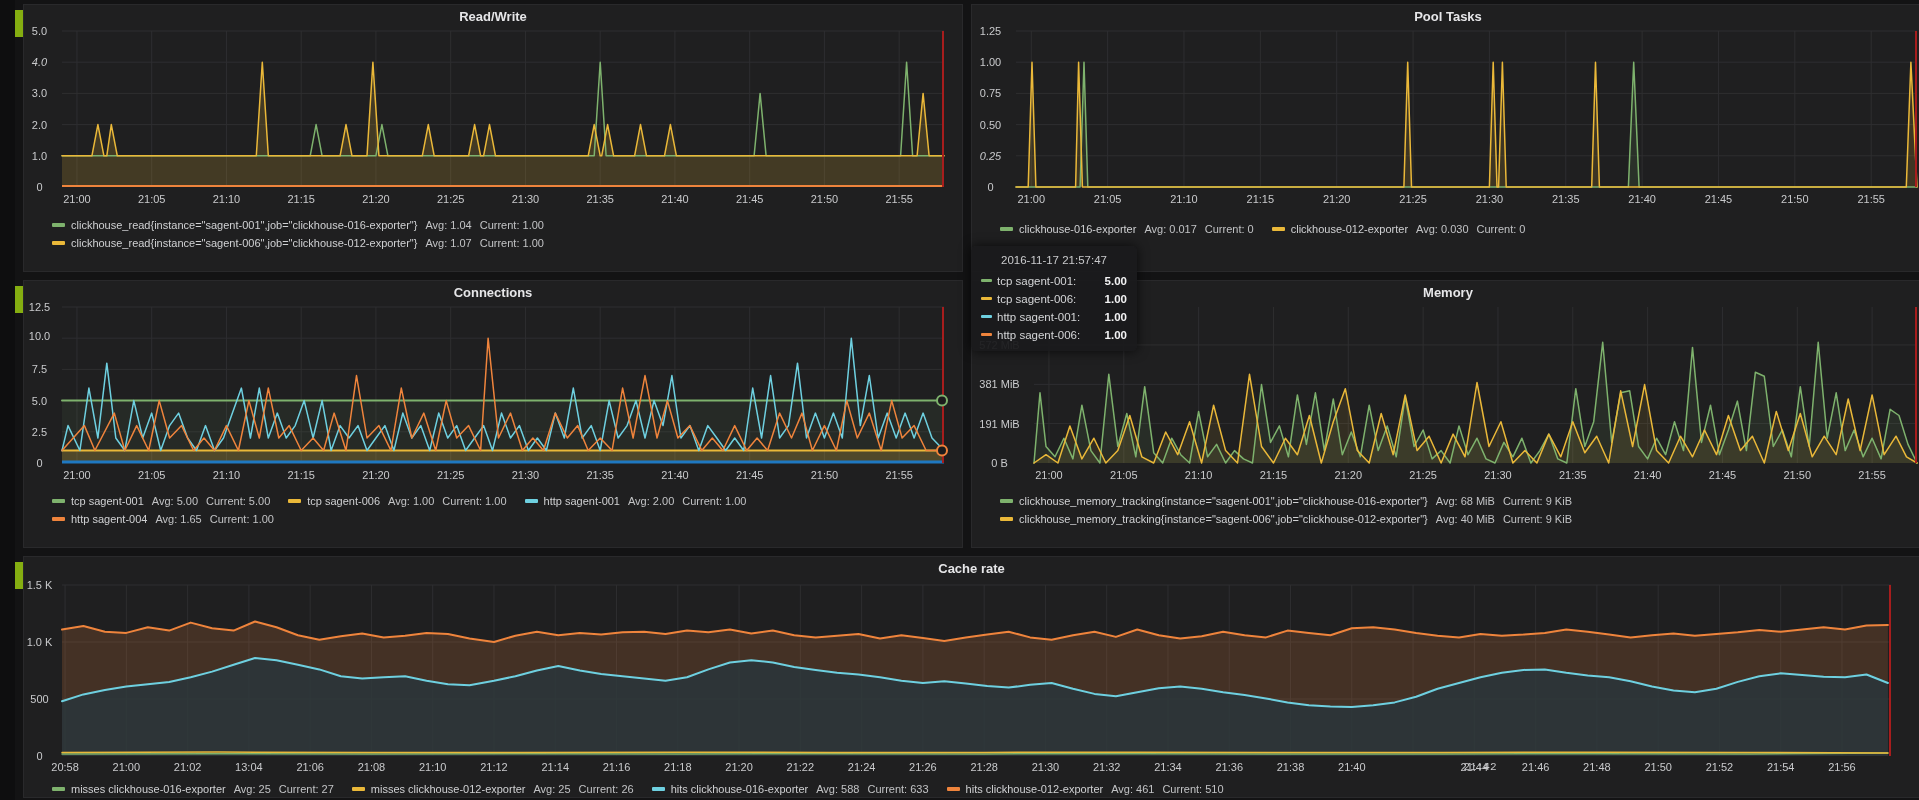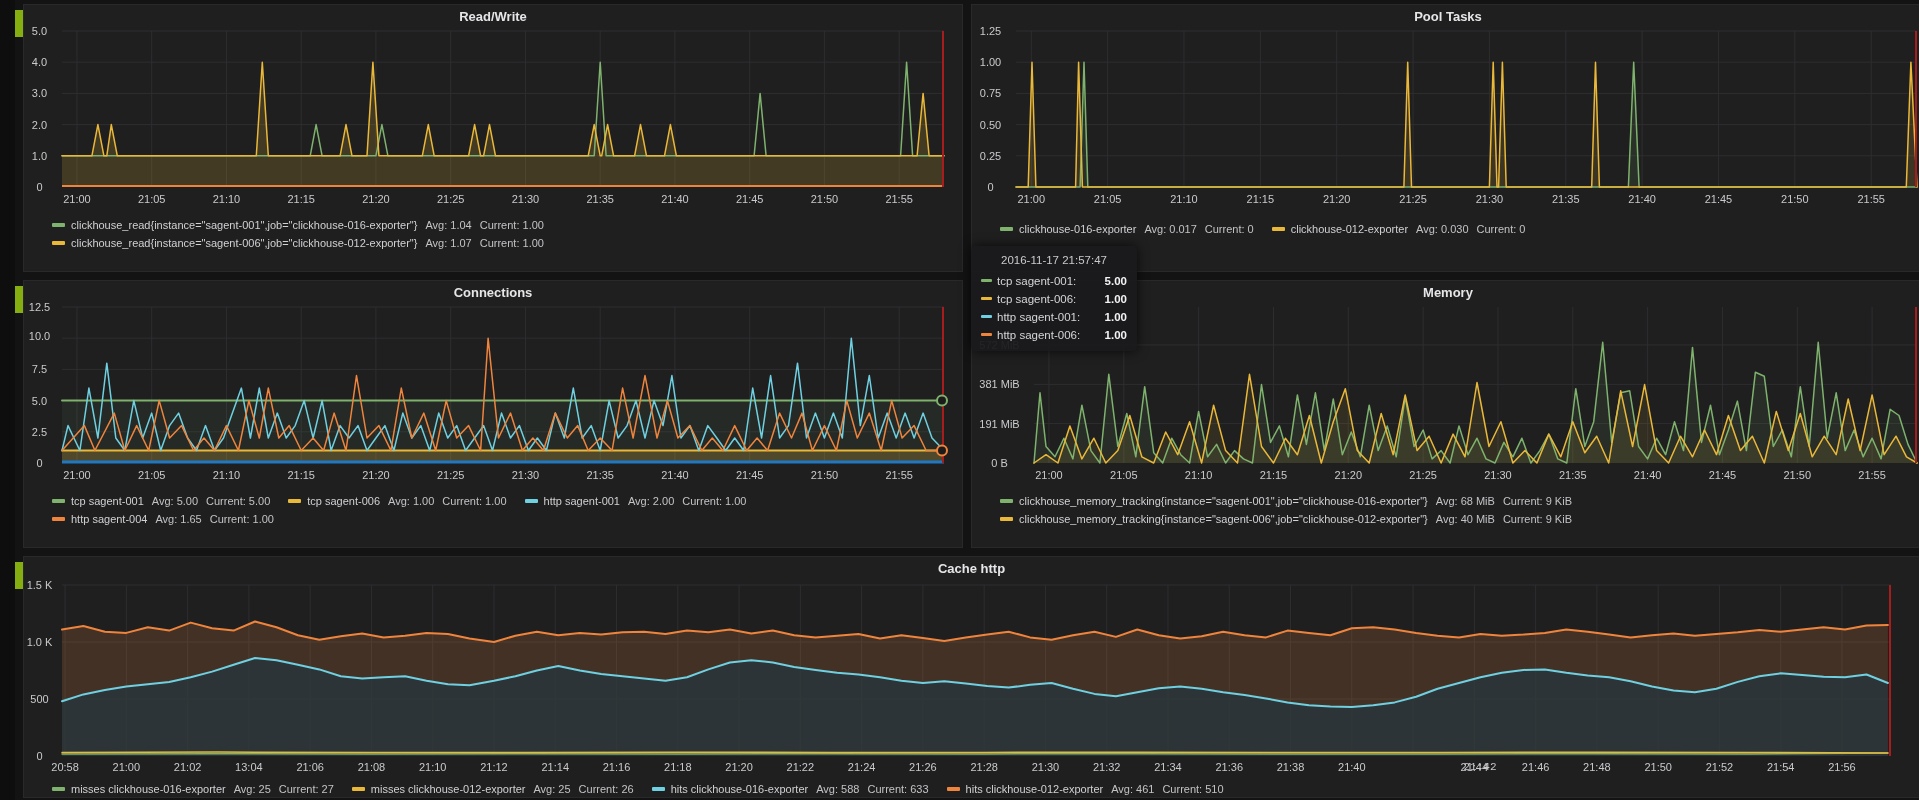--- a/index.html
+++ b/index.html
@@ -61,21 +61,21 @@
             <polyline points="0.0,124.8 248.2,124.8 254.1,93.6 260.1,124.8 313.9,124.8 319.9,93.6 325.9,124.8 532.2,124.8 538.2,31.2 544.1,124.8 692.1,124.8 698.1,62.4 704.1,124.8 838.6,124.8 844.6,31.2 850.6,124.8 882.0,124.8" fill="none" stroke="#7eb26d" stroke-width="1.5" stroke-linejoin="round" stroke-linecap="round"></polyline>
             <polyline points="0.0,124.8 29.9,124.8 35.9,93.6 41.9,124.8 44.8,124.8 49.3,93.6 55.3,124.8 194.3,124.8 200.3,31.2 206.3,124.8 278.1,124.8 284.0,93.6 290.0,124.8 305.0,124.8 310.9,31.2 316.9,124.8 360.3,124.8 366.3,93.6 372.2,124.8 406.6,124.8 412.6,93.6 418.6,124.8 421.6,124.8 427.5,93.6 433.5,124.8 526.2,124.8 532.2,93.6 538.2,124.8 539.7,124.8 545.6,93.6 551.6,124.8 572.6,124.8 578.5,93.6 584.5,124.8 602.5,124.8 608.4,93.6 614.4,124.8 855.1,124.8 861.1,62.4 867.1,124.8 882.0,124.8" fill="none" stroke="#eab839" stroke-width="1.5" stroke-linejoin="round" stroke-linecap="round"></polyline>
             <line x1="0" y1="155" x2="882" y2="155" stroke="#ef843c" stroke-width="2"></line>
             <line x1="881" y1="0" x2="881" y2="156" stroke="#a71d1d" stroke-width="2"></line>
           </svg>
         </div>
         <div class="ytick" style="left: 0px; width: 31px; top: 176px;">0</div>
         <div class="ytick" style="left: 0px; width: 31px; top: 144.8px;">1.0</div>
         <div class="ytick" style="left: 0px; width: 31px; top: 113.6px;">2.0</div>
         <div class="ytick" style="left: 0px; width: 31px; top: 82.4px;">3.0</div>
-        <div class="ytick" style="left: 0px; width: 31px; top: 51.2px;">4.0</div>
+        <div class="ytick" style="left: 0px; width: 31px; top: 51.2px; font-style: italic;">4.0</div>
         <div class="ytick" style="left: 0px; width: 31px; top: 20px;">5.0</div>
         <div class="xtick" style="left: 20.9492px; top: 188px;">21:00</div>
         <div class="xtick" style="left: 95.6949px; top: 188px;">21:05</div>
         <div class="xtick" style="left: 170.441px; top: 188px;">21:10</div>
         <div class="xtick" style="left: 245.186px; top: 188px;">21:15</div>
         <div class="xtick" style="left: 319.932px; top: 188px;">21:20</div>
         <div class="xtick" style="left: 394.678px; top: 188px;">21:25</div>
         <div class="xtick" style="left: 469.424px; top: 188px;">21:30</div>
         <div class="xtick" style="left: 544.169px; top: 188px;">21:35</div>
         <div class="xtick" style="left: 618.915px; top: 188px;">21:40</div>
@@ -126,21 +126,21 @@
             <line x1="0" y1="31.19999999999999" x2="901" y2="31.19999999999999" stroke="#2e2e30" stroke-width="1"></line>
             <line x1="0" y1="0" x2="901" y2="0" stroke="#2e2e30" stroke-width="1"></line>
             <path d="M0 156 L0 156 L64.13898305084746 156 L67.95677966101695 31.19999999999999 L71.77457627118645 156 L612.3745762711865 156 L617.7194915254238 31.19999999999999 L623.064406779661 156 L901 156 L901 156 Z" fill="rgba(126,178,109,0.12)" stroke="none"></path>
             <path d="M0 156 L0 156 L12.216949152542375 156 L16.034745762711864 31.19999999999999 L19.852542372881356 156 L59.557627118644064 156 L62.61186440677966 31.19999999999999 L66.42966101694914 156 L387.88813559322034 156 L391.7059322033898 31.19999999999999 L395.5237288135593 156 L473.40677966101697 156 L477.2245762711865 31.19999999999999 L481.04237288135596 156 L482.5694915254237 156 L486.3872881355932 31.19999999999999 L490.2050847457627 156 L575.7237288135593 156 L579.5415254237288 31.19999999999999 L583.3593220338984 156 L890.3101694915254 156 L894.8915254237288 31.19999999999999 L901 156 L901 156 Z" fill="rgba(234,184,57,0.15)" stroke="none"></path>
             <polyline points="0.0,156.0 64.1,156.0 68.0,31.2 71.8,156.0 612.4,156.0 617.7,31.2 623.1,156.0 901.0,156.0" fill="none" stroke="#7eb26d" stroke-width="1.5" stroke-linejoin="round" stroke-linecap="round"></polyline>
             <polyline points="0.0,156.0 12.2,156.0 16.0,31.2 19.9,156.0 59.6,156.0 62.6,31.2 66.4,156.0 387.9,156.0 391.7,31.2 395.5,156.0 473.4,156.0 477.2,31.2 481.0,156.0 482.6,156.0 486.4,31.2 490.2,156.0 575.7,156.0 579.5,31.2 583.4,156.0 890.3,156.0 894.9,31.2 901.0,156.0" fill="none" stroke="#eab839" stroke-width="1.5" stroke-linejoin="round" stroke-linecap="round"></polyline>
             <line x1="900" y1="0" x2="900" y2="156" stroke="#a71d1d" stroke-width="2"></line>
           </svg>
         </div>
         <div class="ytick" style="left: 0px; width: 37px; top: 176px;">0</div>
-        <div class="ytick" style="left: 0px; width: 37px; top: 144.8px;">0.25</div>
+        <div class="ytick" style="left: 0px; width: 37px; top: 144.8px; font-style: italic;">0.25</div>
         <div class="ytick" style="left: 0px; width: 37px; top: 113.6px;">0.50</div>
         <div class="ytick" style="left: 0px; width: 37px; top: 82.4px;">0.75</div>
         <div class="ytick" style="left: 0px; width: 37px; top: 51.2px;">1.00</div>
         <div class="ytick" style="left: 0px; width: 37px; top: 20px;">1.25</div>
         <div class="xtick" style="left: 27.2712px; top: 188px;">21:00</div>
         <div class="xtick" style="left: 103.627px; top: 188px;">21:05</div>
         <div class="xtick" style="left: 179.983px; top: 188px;">21:10</div>
         <div class="xtick" style="left: 256.339px; top: 188px;">21:15</div>
         <div class="xtick" style="left: 332.695px; top: 188px;">21:20</div>
         <div class="xtick" style="left: 409.051px; top: 188px;">21:25</div>
@@ -312,21 +312,21 @@
               <span>clickhouse_memory_tracking{instance="sagent-006",job="clickhouse-012-exporter"}</span>
               <span class="legend-stat">Avg: 40 MiB</span>
               <span class="legend-stat">Current: 9 KiB</span>
             </span>
           </div>
         </div>
       </div>
   </div>
 
   <div class="panel" style="left:8px;top:556px;width:1897px;height:242px">
-    <div class="panel-title">Cache http</div>
+    <div class="panel-title">Cache rate</div>
     <div class="chart">
         <div class="plot" style="left: 38px; top: 28px; width: 1829px; height: 171px;">
           <svg width="1829" height="171" viewBox="0 0 1829 171">
             <line x1="3.063651591289785" y1="0" x2="3.063651591289785" y2="171" stroke="#2e2e30" stroke-width="1"></line>
             <line x1="64.33668341708542" y1="0" x2="64.33668341708542" y2="171" stroke="#2e2e30" stroke-width="1"></line>
             <line x1="125.60971524288107" y1="0" x2="125.60971524288107" y2="171" stroke="#2e2e30" stroke-width="1"></line>
             <line x1="186.8827470686767" y1="0" x2="186.8827470686767" y2="171" stroke="#2e2e30" stroke-width="1"></line>
             <line x1="248.15577889447232" y1="0" x2="248.15577889447232" y2="171" stroke="#2e2e30" stroke-width="1"></line>
             <line x1="309.42881072026796" y1="0" x2="309.42881072026796" y2="171" stroke="#2e2e30" stroke-width="1"></line>
             <line x1="370.7018425460636" y1="0" x2="370.7018425460636" y2="171" stroke="#2e2e30" stroke-width="1"></line>

